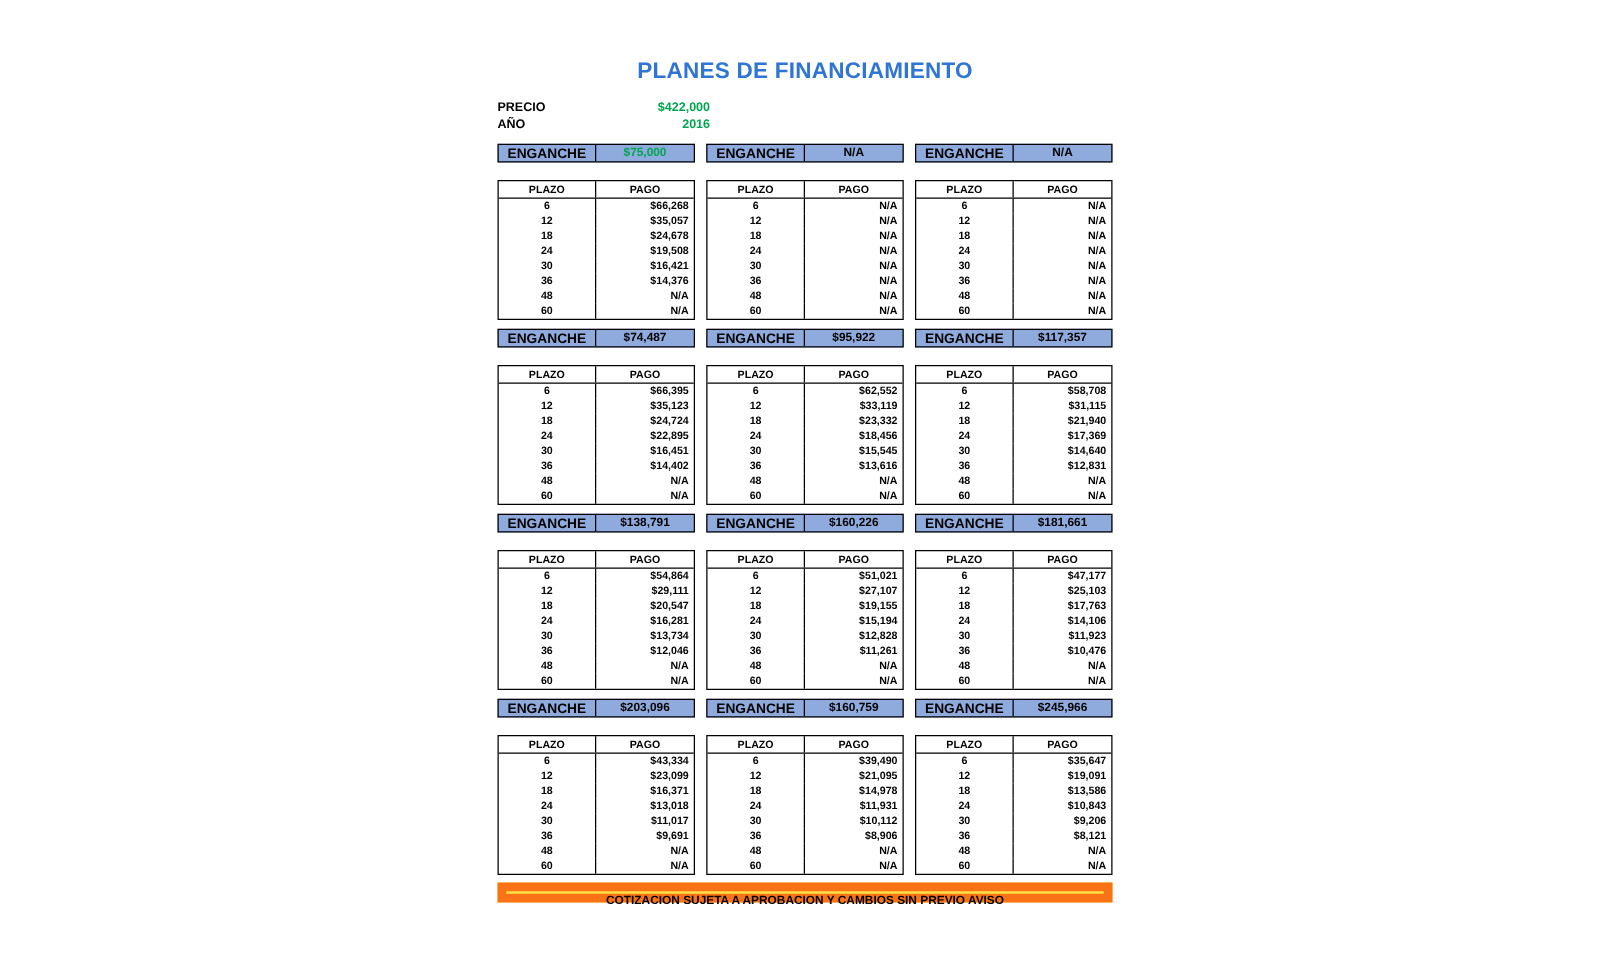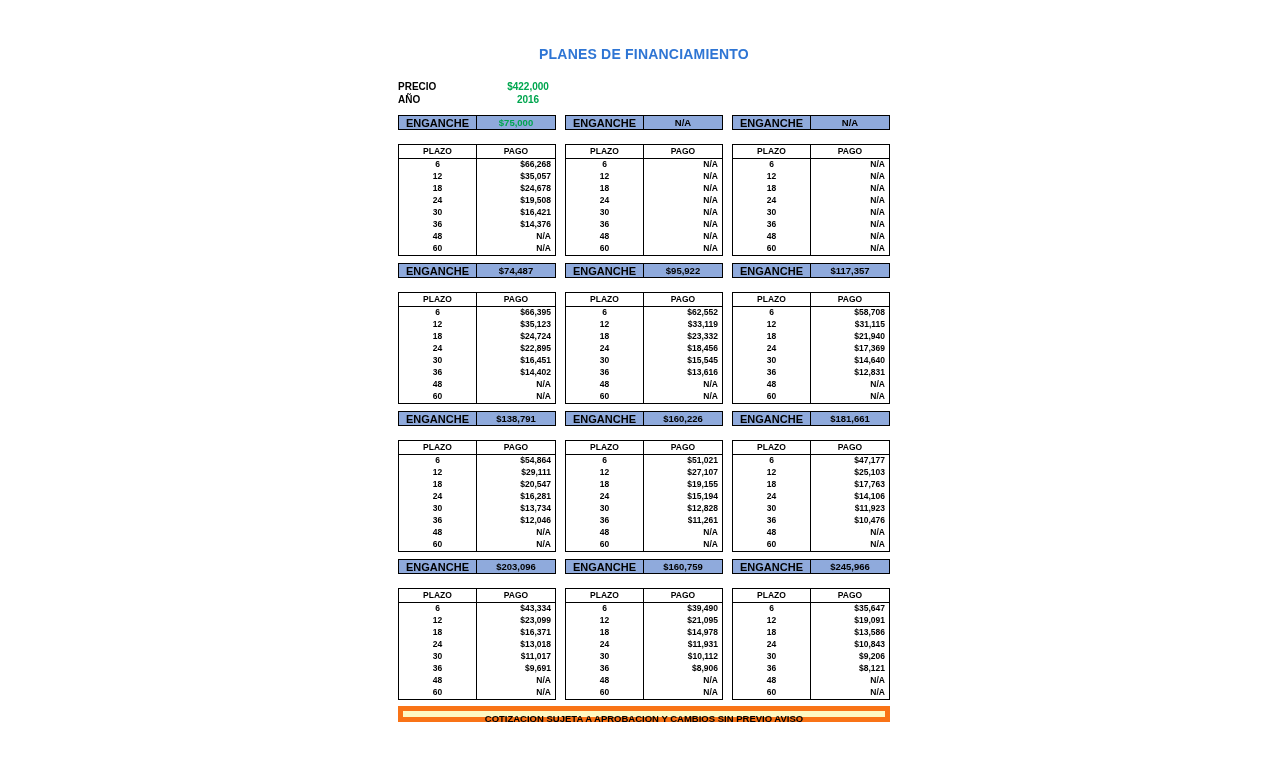--- a/index.html
+++ b/index.html
@@ -19,21 +19,21 @@
     left: 0; top: 0;
     width: 1280px;
     height: 768px;
   }
   .title {
     position: absolute;
     left: 398px;
     top: 46px;
     width: 492px;
     text-align: center;
-    font-size: 14px;
+    font-size: 18px;
     font-weight: bold;
     color: #2e75d4;
     letter-spacing: 0.2px;
   }
   .meta {
     position: absolute;
     left: 398px;
     top: 80px;
     width: 200px;
     font-size: 10px;
@@ -43,21 +43,21 @@
     display: flex;
     height: 13px;
     line-height: 13px;
   }
   .meta-label {
     width: 90px;
     color: #000000;
   }
   .meta-value {
     width: 80px;
-    text-align: center;
+    text-align: right;
     color: #00a64f;
   }
   .grid {
     position: absolute;
     left: 398px;
     top: 115px;
     width: 492px;
   }
   .row-block {
     display: flex;
@@ -139,22 +139,22 @@
     font-weight: bold;
     box-sizing: border-box;
   }
   .footer-note {
     position: absolute;
     left: 398px;
     top: 706px;
     width: 492px;
     height: 16px;
     line-height: 15px;
-    background: #fef9c3;
-    border: 5px solid #f97316;
+    background: #fde047;
+    border: 7px solid #f97316;
     box-sizing: border-box;
     text-align: center;
     font-size: 9.5px;
     font-weight: bold;
     color: #000000;
   }
 </style>
 </head>
 <body>
 

